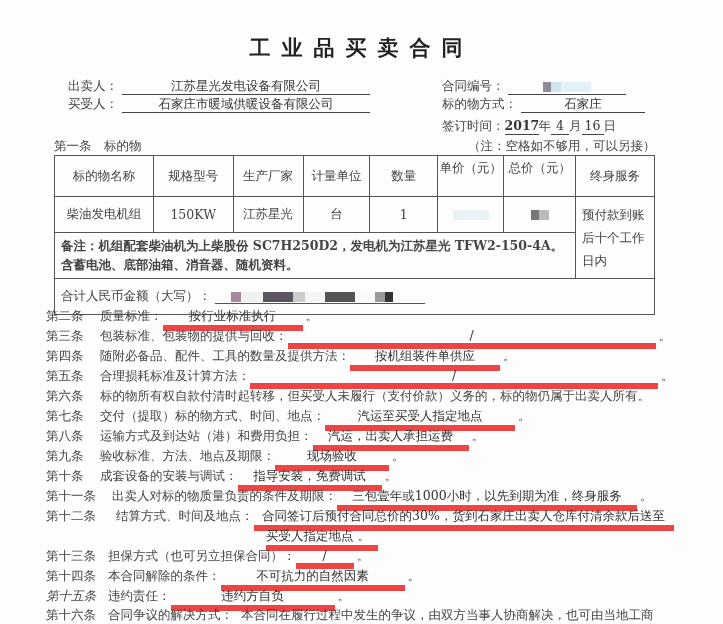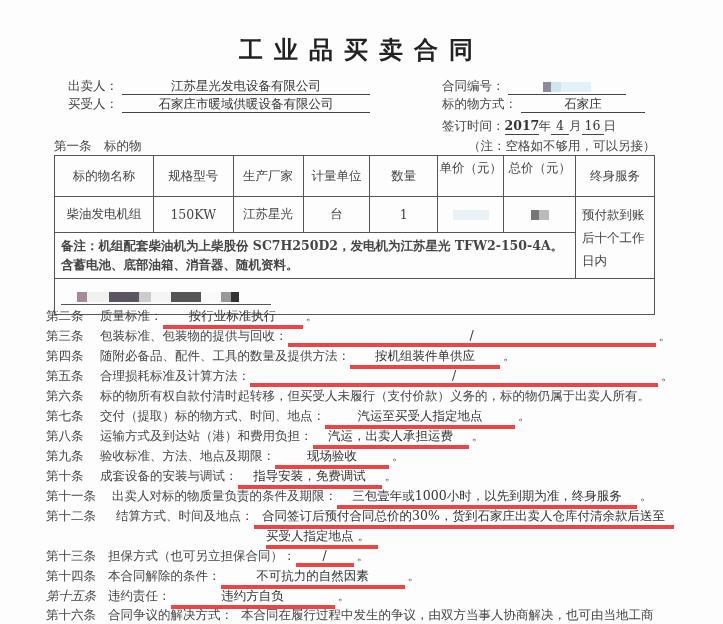--- a/index.html
+++ b/index.html
@@ -1,28 +1,28 @@
 <!DOCTYPE html>
 <html><head>
 <meta charset="utf-8">
 <style>
   html, body { margin:0; padding:0; }
   body { width:723px; height:624px; background:#fdfdfd; overflow:hidden; position:relative;
          font-family:"DejaVu Serif","Liberation Serif",serif; color:#333; }
   .abs { position:absolute; white-space:nowrap; }
-  .title { left:0; width:723px; top:34px; text-align:center; font-size:24px; font-weight:bold; letter-spacing:11px; color:#222;
+  .title { left:0; width:723px; top:34px; text-align:center; font-size:21px; font-weight:bold; letter-spacing:11px; color:#222;
            font-family:"DejaVu Sans","Liberation Sans",sans-serif; }
   .lbl { font-size:12.5px; color:#444; }
   .fill { display:inline-block; border-bottom:1px solid #444; text-align:center; color:#333; font-size:12.5px; height:16px; line-height:16px; vertical-align:bottom; }
   .redact { display:inline-block; height:10px; vertical-align:middle; }
   table.goods { position:absolute; left:54px; top:155px; width:601px; border-collapse:collapse; font-size:12.5px; color:#444; }
   table.goods td { border:1.4px solid #555; text-align:center; padding:0; }
   .clause { position:absolute; left:46px; font-size:12.5px; color:#444; white-space:nowrap; }
   .clause .num { display:inline-block; }
-  .clause .u { display:inline-block; border-bottom:4px solid #ef4444; text-align:center; color:#333; }
+  .clause .u { display:inline-block; border-bottom:6px solid #ef4444; text-align:center; color:#333; }
   .dot { margin-left:3px; }
 </style>
 </head>
 <body>
 
 <div class="abs title">工业品买卖合同</div>
 
 <div class="abs lbl" style="left:68px;top:78px;">
   <span>出卖人：</span>
   <span class="fill" style="width:248px;">江苏星光发电设备有限公司</span>
@@ -82,20 +82,21 @@
     <td rowspan="2" style="text-align:left;padding:6px 6px;line-height:23px;white-space:normal;">预付款到账后十个工作日内</td>
   </tr>
   <tr style="height:39px;font-weight:bold;">
     <td colspan="7" style="text-align:left;padding:2px 6px;line-height:19px;">
       <div>备注：机组配套柴油机为上柴股份 SC7H250D2，发电机为江苏星光 TFW2-150-4A。</div>
       <div>含蓄电池、底部油箱、消音器、随机资料。</div>
     </td>
   </tr>
   <tr style="height:36px;">
     <td colspan="8" style="text-align:left;padding:0 6px;">
+      <span>合计人民币金额（大写）：</span>
       <span style="display:inline-block;border-bottom:1px solid #555;width:210px;">
         <span class="redact" style="width:10px;background:#a58a9e;margin-left:16px;"></span><span class="redact" style="width:22px;background:#f0f2ef;"></span><span class="redact" style="width:30px;background:#5a5560;"></span><span class="redact" style="width:12px;background:#ccc;"></span><span class="redact" style="width:20px;background:#f5f5f5;"></span><span class="redact" style="width:30px;background:#555;"></span><span class="redact" style="width:20px;background:#fafafa;"></span><span class="redact" style="width:10px;background:#999;"></span><span class="redact" style="width:8px;background:#333;"></span>
       </span>
     </td>
   </tr>
 </tbody>
   </table>
 
 <div class="clause" style="top:308px;">
   <span class="num" style="width:54px;">第二条</span><span>质量标准：</span><span class="u" style="width:140px;">按行业标准执行</span><span class="dot">。</span>

